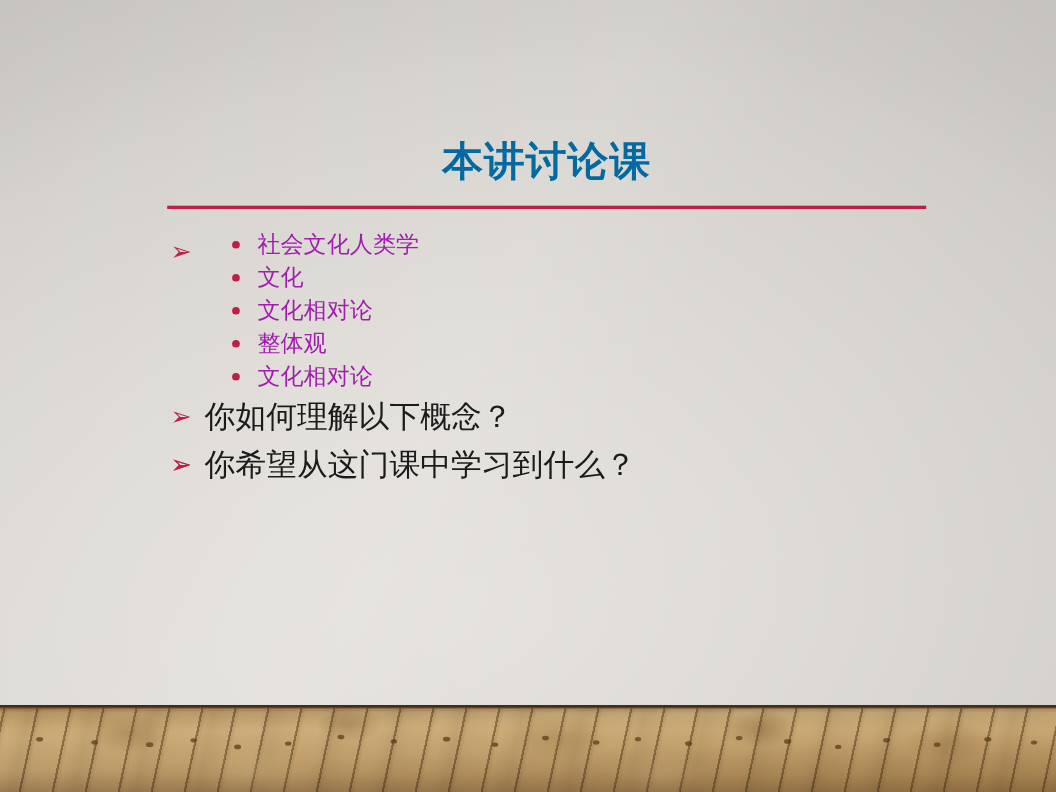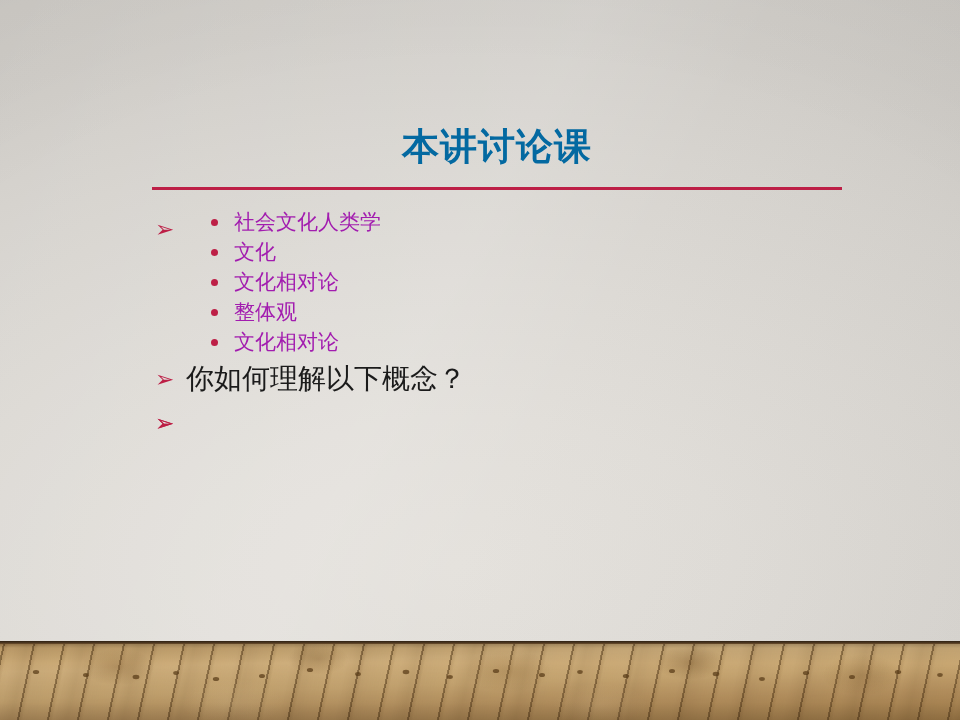--- a/index.html
+++ b/index.html
@@ -299,16 +299,17 @@
       <span class="arrow">➢</span>
       <span>你如何理解以下概念？</span>
     </div>
 
     <div class="lvl1">
       <span class="arrow">➢</span>
     </div>
 
     <div class="lvl1">
       <span class="arrow">➢</span>
+      <span>你希望从这门课中学习到什么？</span>
     </div>
 
   </div>
 </div>
 
 </body></html>

